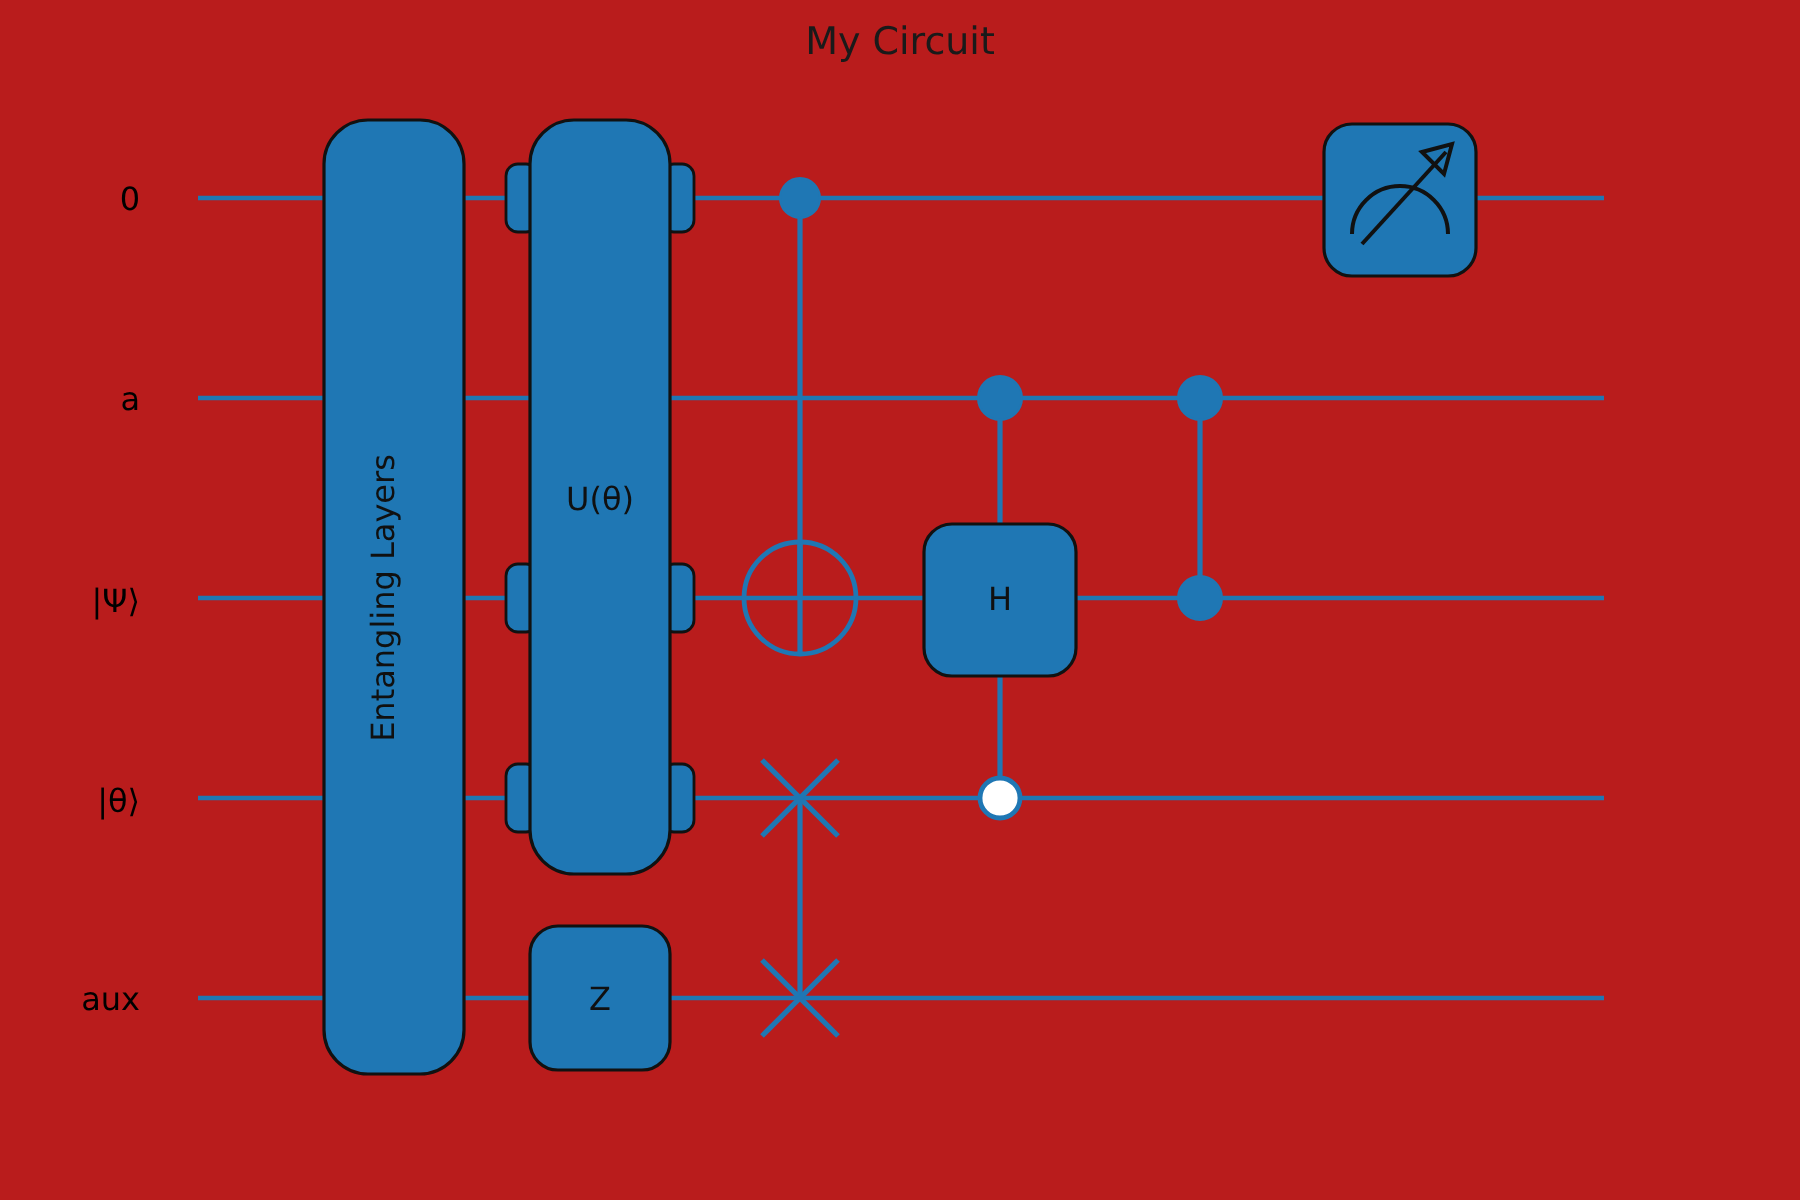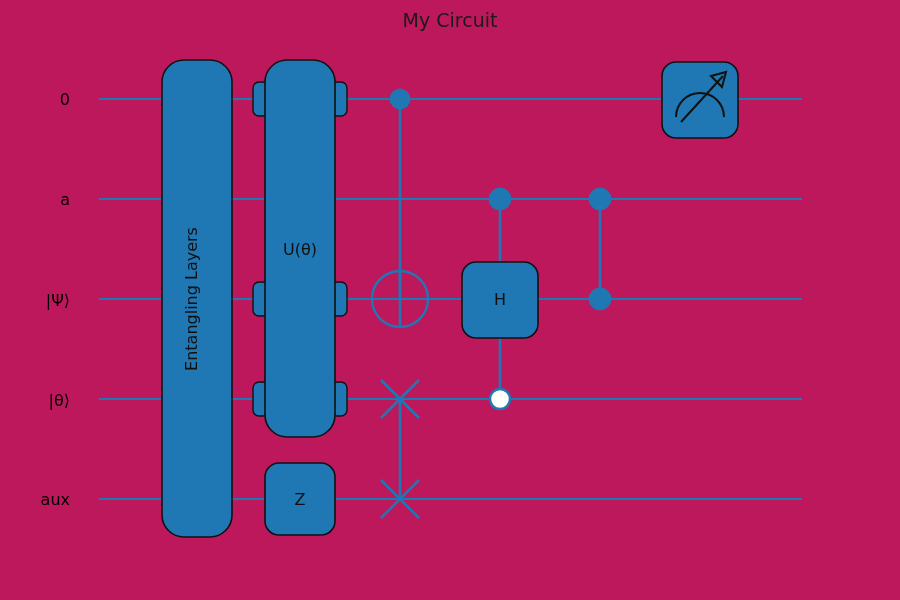--- a/index.html
+++ b/index.html
@@ -10,21 +10,21 @@
   body {
     width: 900px;
     height: 600px;
     overflow: hidden;
     font-family: "DejaVu Sans", sans-serif;
   }
   #circuit-root {
     position: relative;
     width: 900px;
     height: 600px;
-    background: #be185d;
+    background: #b91c1c;
   }
   #circuit-svg {
     position: absolute;
     left: 0;
     top: 0;
     width: 900px;
     height: 600px;
     display: block;
   }
   .title-text {

